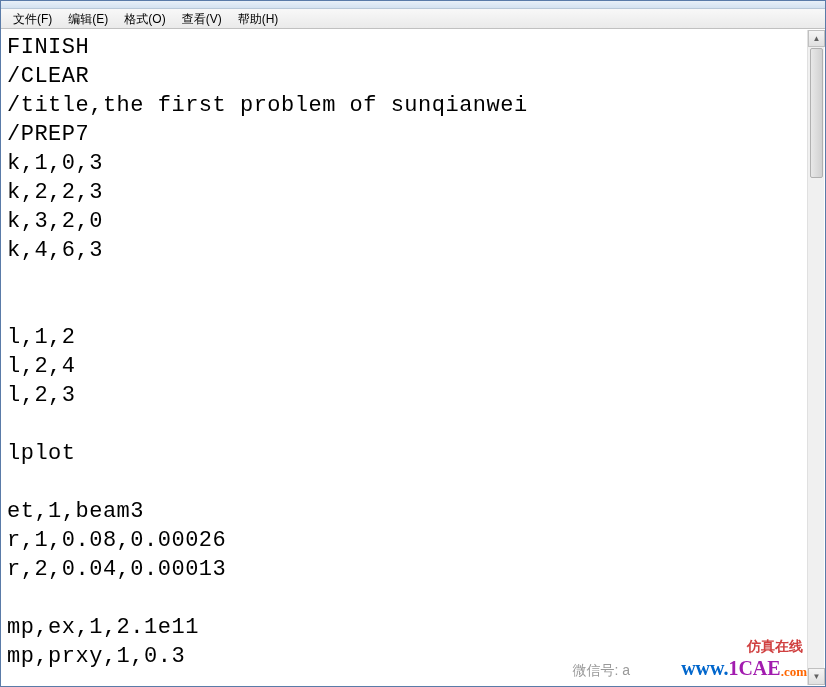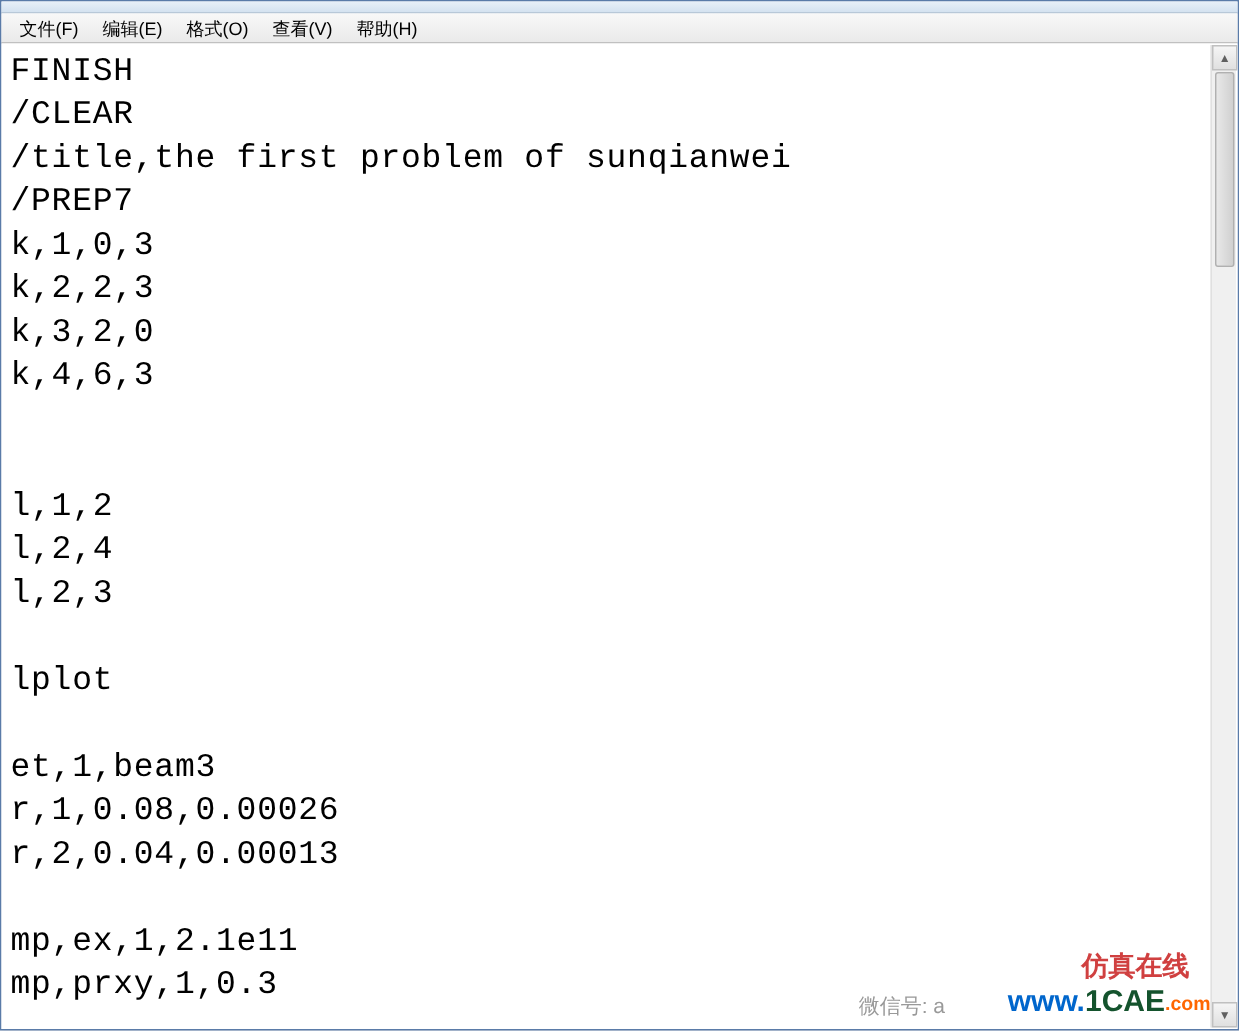--- a/index.html
+++ b/index.html
@@ -106,37 +106,37 @@
       background: linear-gradient(to right, #e8e8e8, #d0d0d0);
       border: 1px solid #b0b0b0;
       border-radius: 2px;
       cursor: pointer;
     }
     
     .watermark-logo {
       position: absolute;
       bottom: 6px;
       right: 18px;
-      font-family: Liberation Sans, sans-serif;
+      font-family: Liberation Serif, serif;
       font-size: 20px;
       font-weight: bold;
       display: flex;
-      align-items: center;
+      align-items: flex-end;
     }
     
     .watermark-logo .w1 { color: #0066cc; }
-    .watermark-logo .w2 { color: #14532d; }
+    .watermark-logo .w2 { color: #a21caf; }
     .watermark-logo .w3 { color: #ff6600; font-size: 13px; }
     
     .watermark-cn {
       position: absolute;
       bottom: 30px;
-      right: 32px;
+      right: 22px;
       font-family: "Microsoft YaHei", sans-serif;
-      font-size: 18px;
+      font-size: 14px;
       color: #d04040;
       font-weight: bold;
     }
     
     .watermark-wx {
       position: absolute;
       bottom: 6px;
       right: 195px;
       font-family: "Microsoft YaHei", sans-serif;
       font-size: 14px;

